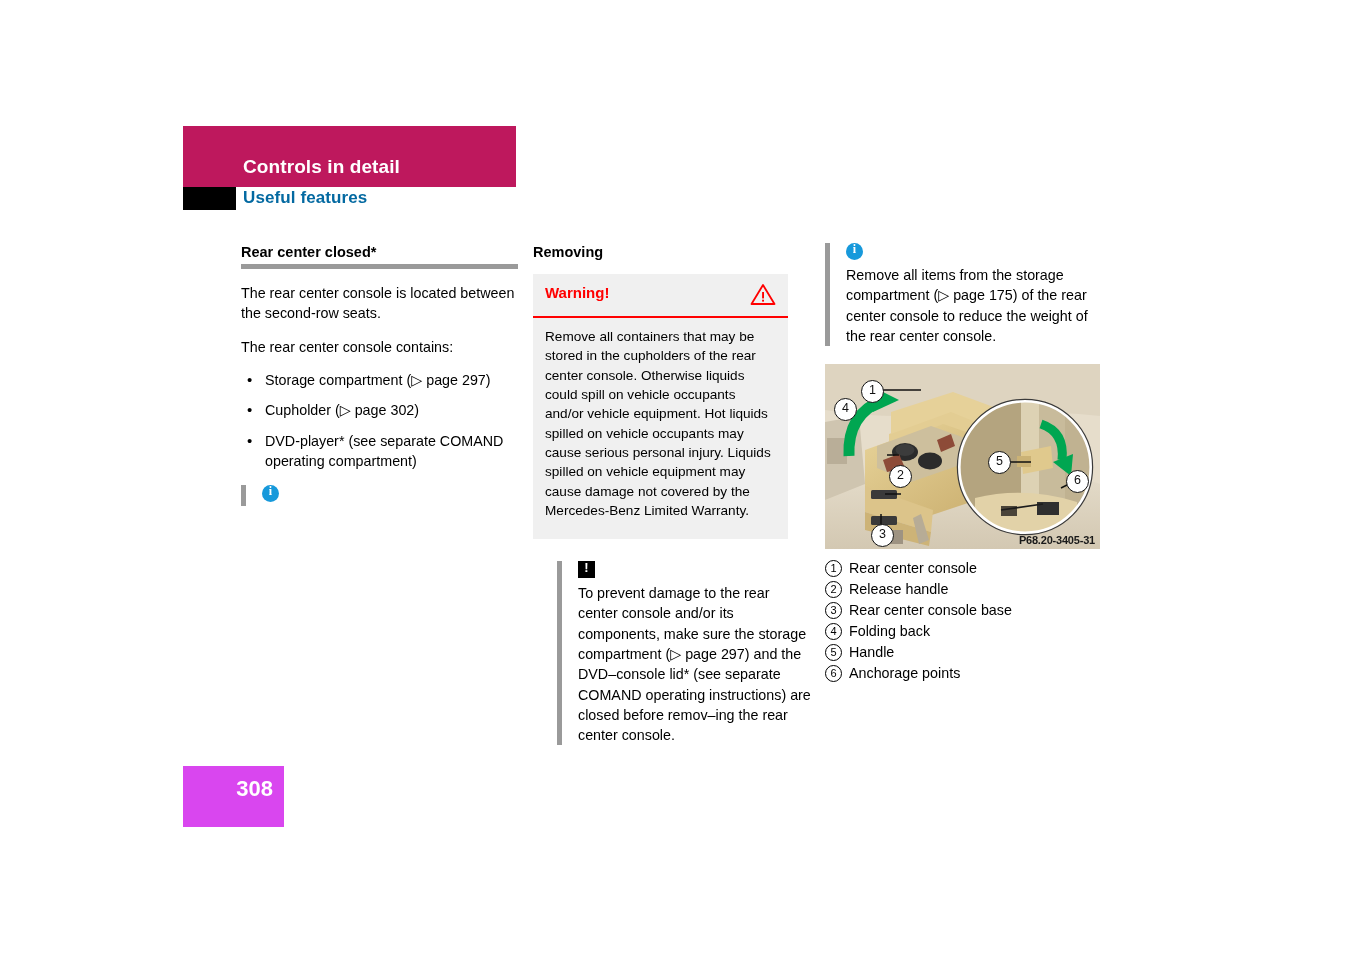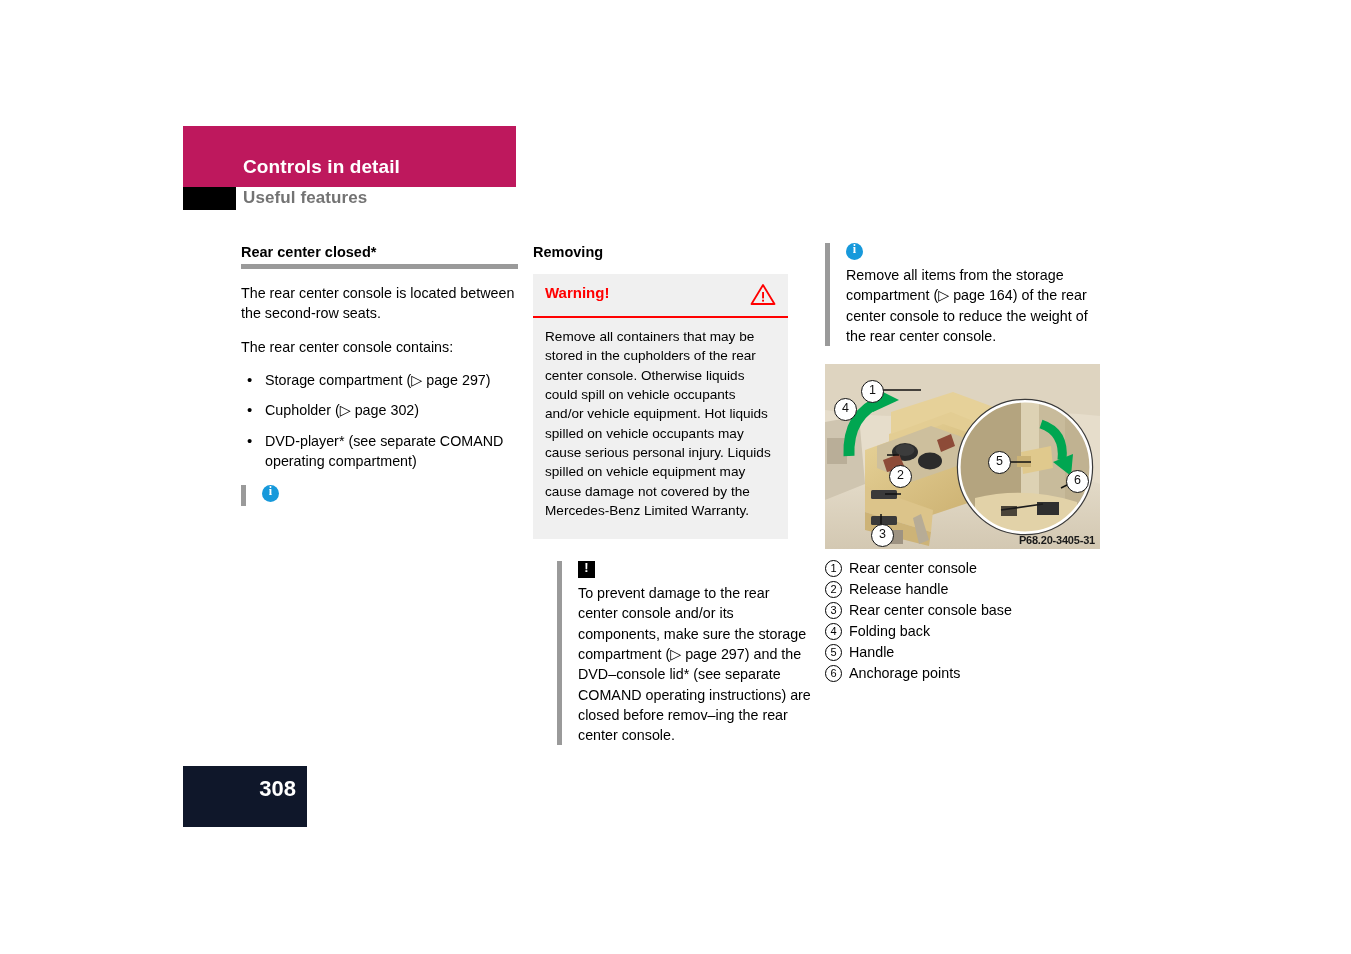--- a/index.html
+++ b/index.html
@@ -41,21 +41,21 @@
     width: 53px;
     height: 23px;
     background: #000000;
   }
   .header-subtitle {
     position: absolute;
     left: 243px;
     top: 188px;
     font-size: 17px;
     font-weight: bold;
-    color: #737373;
+    color: #0369a1;
     letter-spacing: 0.1px;
   }
 
   
   .col {
     position: absolute;
     top: 243px;
     width: 280px;
   }
   .col-left   { left: 241px; }
@@ -255,23 +255,23 @@
     flex: 0 0 auto;
     position: relative;
     top: -1px;
   }
 
   
   .footer-page {
     position: absolute;
     left: 183px;
     top: 766px;
-    width: 124px;
+    width: 101px;
     height: 61px;
-    background: #0f172a;
+    background: #d946ef;
   }
   .footer-page-num {
     position: absolute;
     right: 11px;
     top: 10px;
     font-size: 22px;
     font-weight: bold;
     color: #ffffff;
   }
 </style>
@@ -333,21 +333,21 @@
 
 </div>
 
 <div class="col col-right">
 
   <div class="note-box" style="margin-top:0;">
     <div class="note-bar"></div>
     <div class="note-icon-row">
       <span class="icon-info"></span>
     </div>
-    <p class="note-text">Remove all items from the storage compartment (▷ page 164) of the rear center console to reduce the weight of the rear center console.</p>
+    <p class="note-text">Remove all items from the storage compartment (▷ page 175) of the rear center console to reduce the weight of the rear center console.</p>
   </div>
 
   <div class="figure">
     <svg viewBox="0 0 275 185" width="275" height="185">
       <defs>
         <clipPath id="figclip">
             <rect x="0" y="0" width="275" height="185"></rect>
           </clipPath>
         <clipPath id="inset">
             <circle cx="200" cy="103" r="66"></circle>

